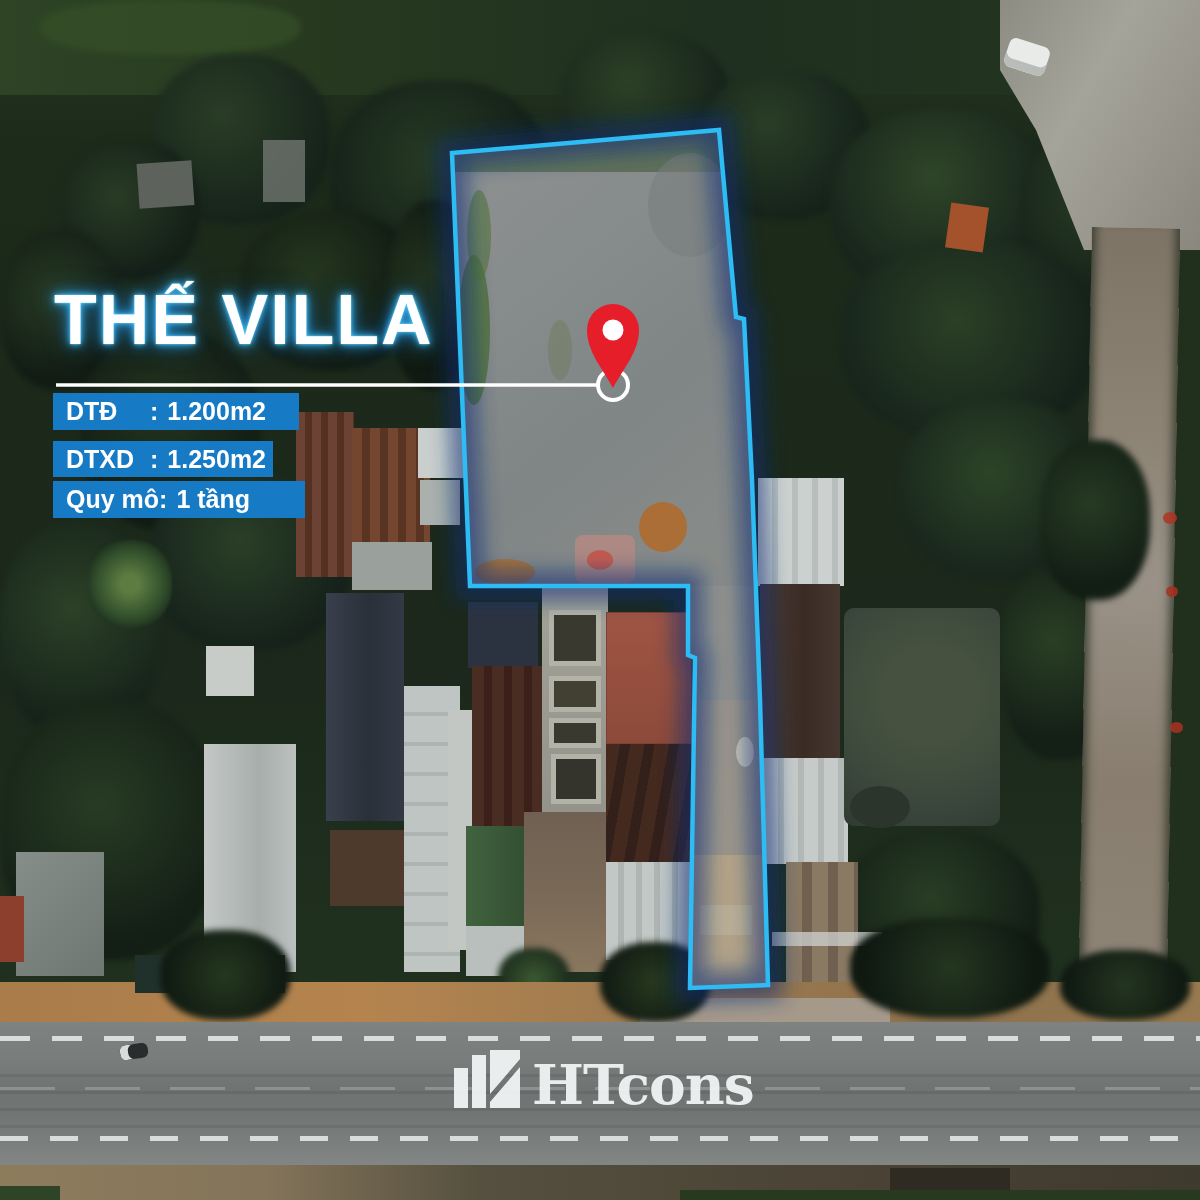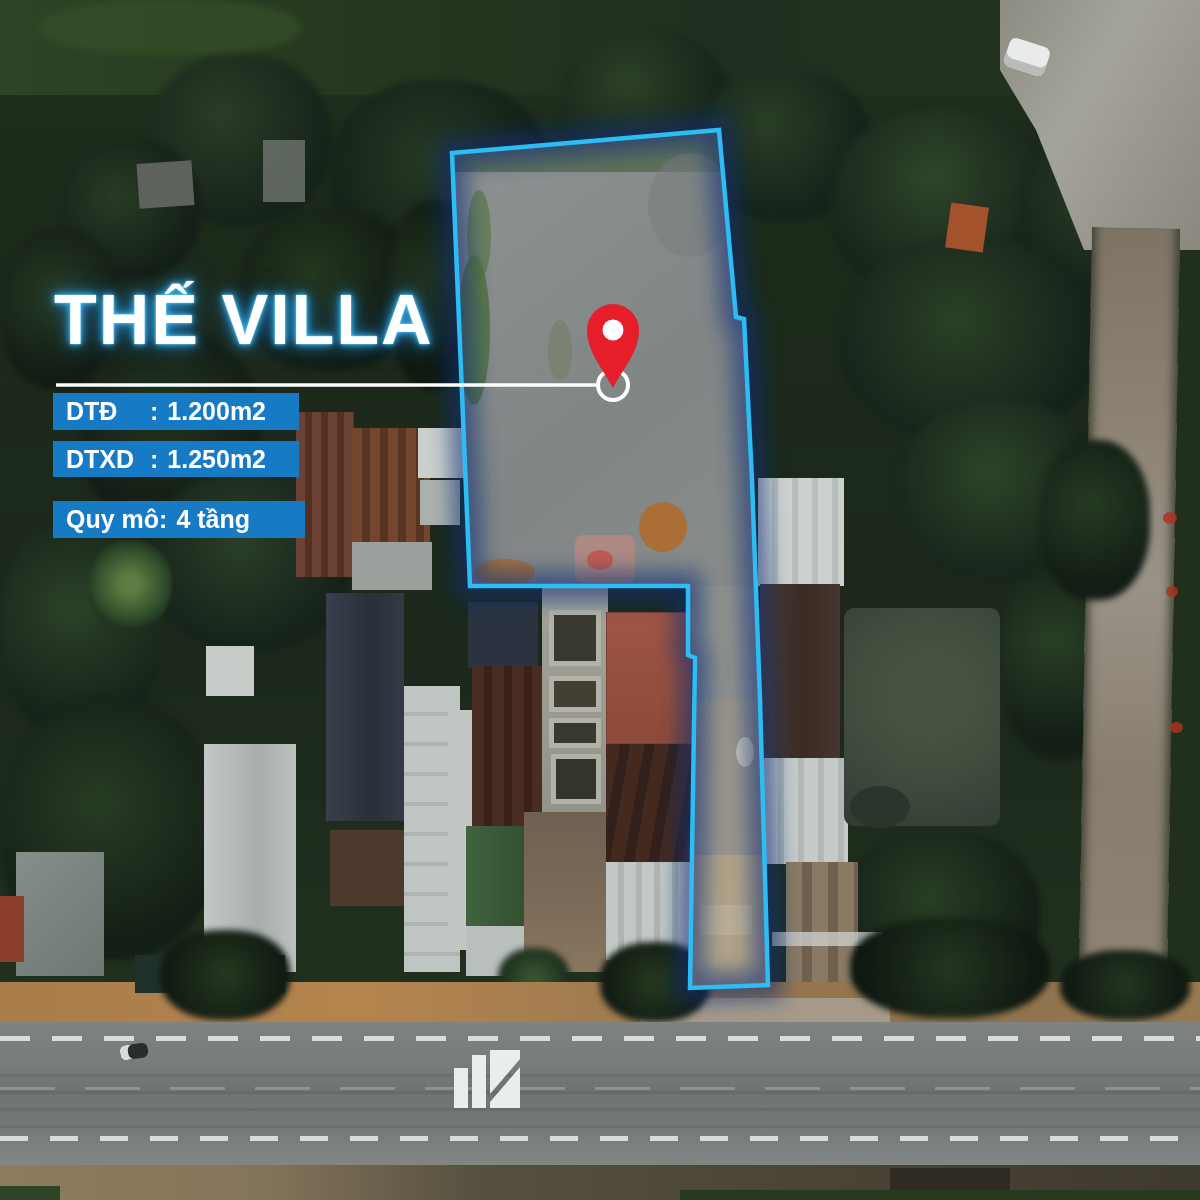--- a/index.html
+++ b/index.html
@@ -11,21 +11,21 @@
   
   .title{position:absolute;left:54px;top:280px;width:520px;
          font-size:70px;font-weight:bold;letter-spacing:2px;color:#ffffff;line-height:80px;
          text-shadow:0 0 2px #6fd4ff,0 0 6px #45c4f7,0 0 14px rgba(40,170,255,.85),0 0 26px rgba(20,120,230,.6);}
   .specs{position:absolute;left:53px;top:393px;}
   .spec{display:flex;align-items:center;background:#177ac5;color:#fff;
         font-weight:bold;font-size:25px;padding:9px 13px;box-sizing:border-box;}
   .spec-label{min-width:84px;display:inline-block;}
   .spec-sep{margin-right:9px;}
   .spec1{width:246px;height:37px;margin-bottom:11px;}
-  .spec2{width:246px;height:36px;margin-bottom:24px;}
+  .spec2{width:220px;height:36px;margin-bottom:4px;}
   .spec3{width:252px;height:37px;}
   .brand{position:absolute;left:452px;top:1050px;display:flex;align-items:flex-start;}
   .brand-text{font-family:"DejaVu Serif","Liberation Serif",serif;font-weight:bold;
               font-size:55px;line-height:58px;color:rgba(240,243,244,.95);letter-spacing:-1px;
               margin-left:8px;margin-top:6px;}
   .dash1{position:absolute;left:0;top:1036px;width:1200px;height:5px;opacity:.85;
          background:repeating-linear-gradient(90deg,#e9edeb 0 30px,transparent 30px 52px);}
   .dashmid{position:absolute;left:0;top:1087px;width:1200px;height:3px;opacity:.3;
          background:repeating-linear-gradient(90deg,#d2d7d5 0 55px,transparent 55px 85px);}
   .dash2{position:absolute;left:0;top:1136px;width:1200px;height:5px;opacity:.85;
@@ -205,27 +205,28 @@
         <span>1.200m2</span>
     </div>
     <div class="spec spec2">
       <span class="spec-label">DTXD</span>
         <span class="spec-sep">:</span>
         <span>1.250m2</span>
     </div>
     <div class="spec spec3">
       <span class="spec-label">Quy mô</span>
         <span class="spec-sep">:</span>
-        <span>4 tầng</span>
+        <span>1 tầng</span>
     </div>
   </div>
 
   <div class="brand">
     <svg width="72" height="60" viewBox="0 0 72 60">
       <g fill="rgba(240,243,244,0.95)">
         <rect x="2" y="18" width="14" height="40"></rect>
         <rect x="20" y="5" width="14" height="53"></rect>
         <path fill-rule="evenodd" d="M38,0 h30 v58 h-30 Z M38,44 L68,9 v8 L38,52 Z"></path>
       </g>
     </svg>
+    <div class="brand-text">HTcons</div>
   </div>
 
 </div>
 
 </body></html>

